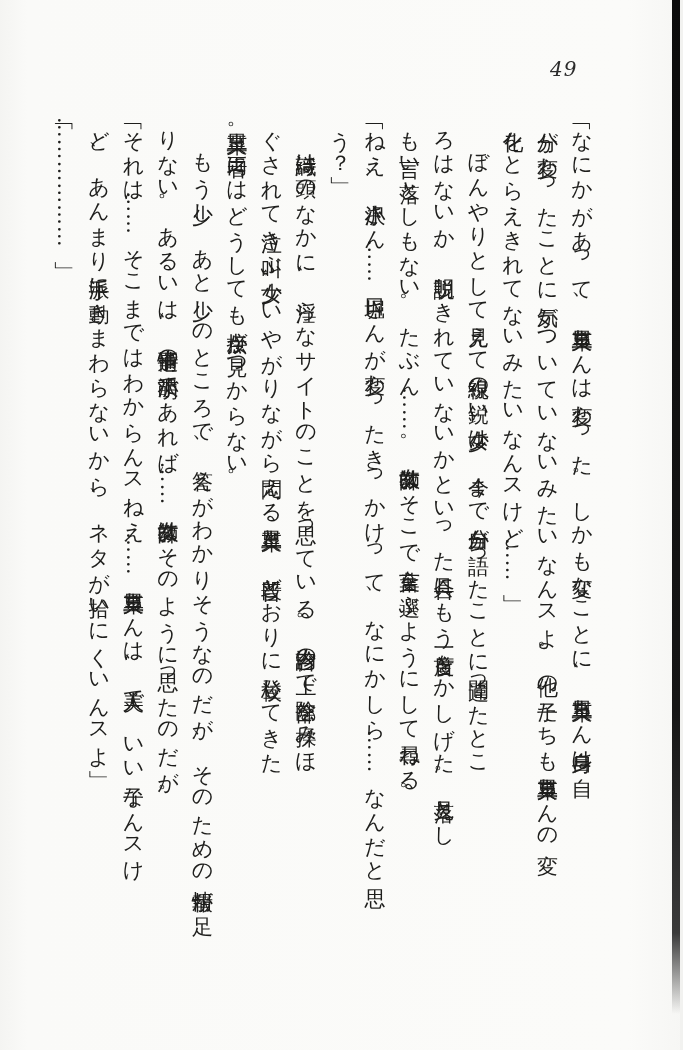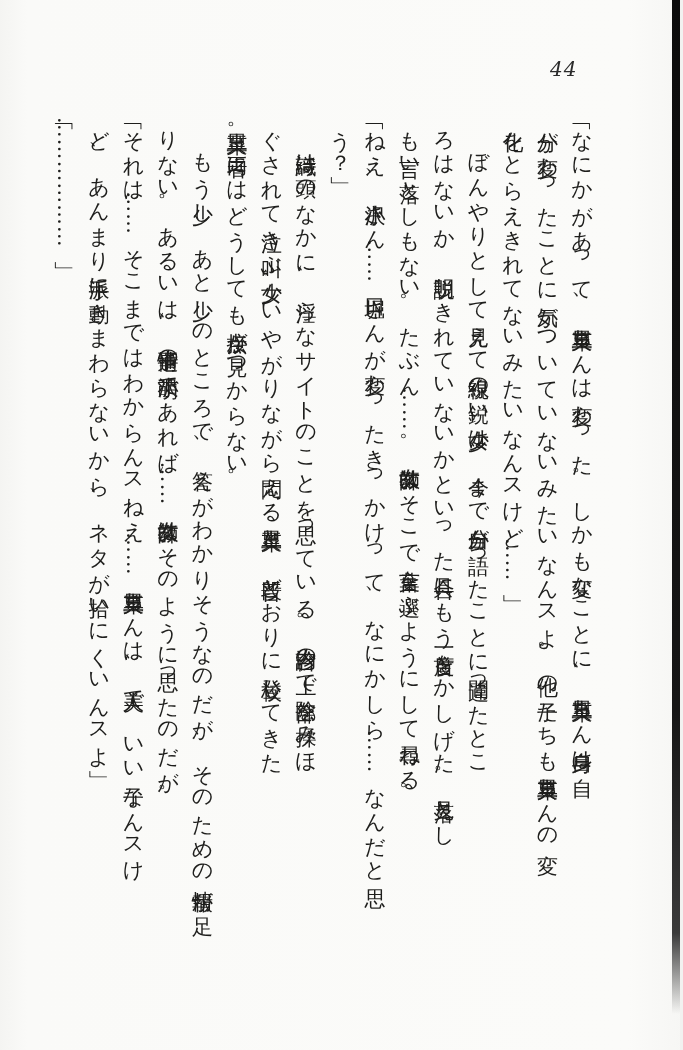--- a/index.html
+++ b/index.html
@@ -61,21 +61,21 @@
     width: 3px;
     height: 1050px;
     background: #f2f2f0;
   }
 </style>
 </head>
 <body>
 
 <div class="scan">
 
-  <div class="page-number">44</div>
+  <div class="page-number">49</div>
 
   <div class="text-block">
     <p>「なにかがあって、真里菜ちんは変わった。しかも変なことに、真里菜ちん自身は自</p>
     <p>分が変わったことに気がついていないみたいなんスよ。他の子たちも真里菜ちんの変</p>
     <p>化をとらえきれてないみたいなんスけど……」</p>
     <p>　ぼんやりとして見えて視線の鋭い少女は、今まで自分が語ったことに間違ったとこ</p>
     <p>ろはないか、説明しきれていないかといった具合にもう一度首をかしげた。見落とし</p>
     <p>も言い落としもない。たぶん……。女教師はそこで言葉を選ぶようにして尋ねる。</p>
     <p>「ねえ、小沢さん……堀口さんが変わったきっかけって、なにかしら……なんだと思</p>
     <p>う？」</p>

